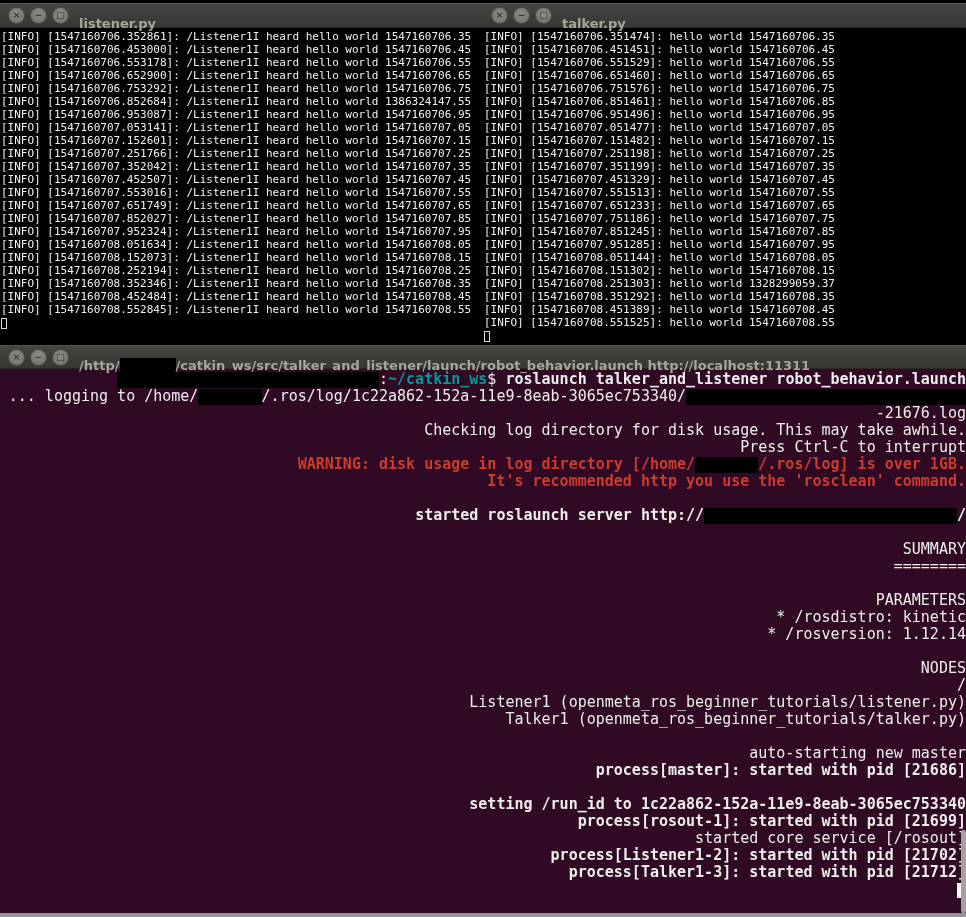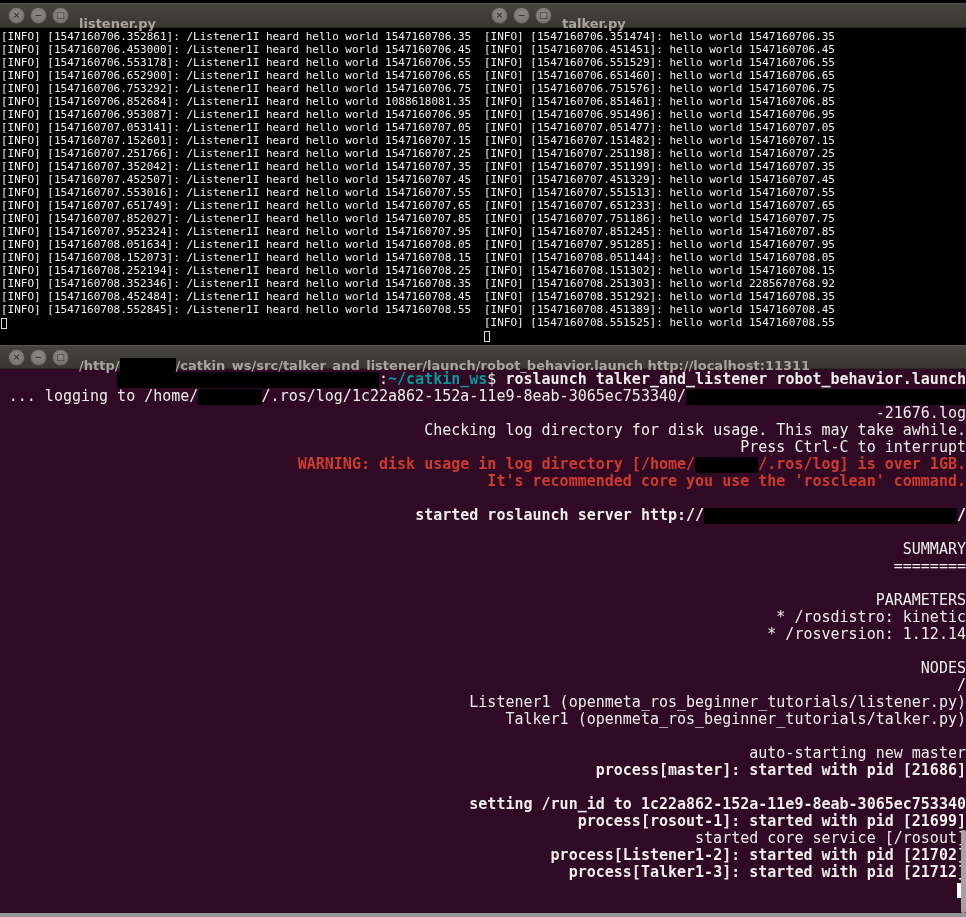--- a/index.html
+++ b/index.html
@@ -63,21 +63,21 @@
           </button>
       </div>
       <span class="title">listener.py</span>
     </div>
     <div class="tbody tbody-top" id="listener-body">
         <div class="tline">[INFO] [1547160706.352861]: /Listener1I heard hello world 1547160706.35</div>
         <div class="tline">[INFO] [1547160706.453000]: /Listener1I heard hello world 1547160706.45</div>
         <div class="tline">[INFO] [1547160706.553178]: /Listener1I heard hello world 1547160706.55</div>
         <div class="tline">[INFO] [1547160706.652900]: /Listener1I heard hello world 1547160706.65</div>
         <div class="tline">[INFO] [1547160706.753292]: /Listener1I heard hello world 1547160706.75</div>
-        <div class="tline">[INFO] [1547160706.852684]: /Listener1I heard hello world 1088618081.35</div>
+        <div class="tline">[INFO] [1547160706.852684]: /Listener1I heard hello world 1386324147.55</div>
         <div class="tline">[INFO] [1547160706.953087]: /Listener1I heard hello world 1547160706.95</div>
         <div class="tline">[INFO] [1547160707.053141]: /Listener1I heard hello world 1547160707.05</div>
         <div class="tline">[INFO] [1547160707.152601]: /Listener1I heard hello world 1547160707.15</div>
         <div class="tline">[INFO] [1547160707.251766]: /Listener1I heard hello world 1547160707.25</div>
         <div class="tline">[INFO] [1547160707.352042]: /Listener1I heard hello world 1547160707.35</div>
         <div class="tline">[INFO] [1547160707.452507]: /Listener1I heard hello world 1547160707.45</div>
         <div class="tline">[INFO] [1547160707.553016]: /Listener1I heard hello world 1547160707.55</div>
         <div class="tline">[INFO] [1547160707.651749]: /Listener1I heard hello world 1547160707.65</div>
         <div class="tline">[INFO] [1547160707.852027]: /Listener1I heard hello world 1547160707.85</div>
         <div class="tline">[INFO] [1547160707.952324]: /Listener1I heard hello world 1547160707.95</div>
@@ -119,21 +119,21 @@
         <div class="tline">[INFO] [1547160707.251198]: hello world 1547160707.25</div>
         <div class="tline">[INFO] [1547160707.351199]: hello world 1547160707.35</div>
         <div class="tline">[INFO] [1547160707.451329]: hello world 1547160707.45</div>
         <div class="tline">[INFO] [1547160707.551513]: hello world 1547160707.55</div>
         <div class="tline">[INFO] [1547160707.651233]: hello world 1547160707.65</div>
         <div class="tline">[INFO] [1547160707.751186]: hello world 1547160707.75</div>
         <div class="tline">[INFO] [1547160707.851245]: hello world 1547160707.85</div>
         <div class="tline">[INFO] [1547160707.951285]: hello world 1547160707.95</div>
         <div class="tline">[INFO] [1547160708.051144]: hello world 1547160708.05</div>
         <div class="tline">[INFO] [1547160708.151302]: hello world 1547160708.15</div>
-        <div class="tline">[INFO] [1547160708.251303]: hello world 2285670768.92</div>
+        <div class="tline">[INFO] [1547160708.251303]: hello world 1328299059.37</div>
         <div class="tline">[INFO] [1547160708.351292]: hello world 1547160708.35</div>
         <div class="tline">[INFO] [1547160708.451389]: hello world 1547160708.45</div>
         <div class="tline">[INFO] [1547160708.551525]: hello world 1547160708.55</div>
         <div class="tline"><span class="cursor-hollow"></span></div>
       </div>
   </div>
 
   <div class="win win-b">
     <div class="titlebar">
       <div class="controls">
@@ -153,21 +153,21 @@
           <span class="seg-n">/catkin_ws/src/talker_and_listener/launch/robot_behavior.launch http://localhost:11311</span>
         </span>
     </div>
     <div class="tbody tbody-b" id="launch-body">
         <div class="tline"><span class="redact" style="width: 29ch;"></span><span class="seg-n">:</span><span class="seg-t">~/catkin_ws</span><span class="seg-n">$ </span><span class="seg-b">roslaunch talker_and_listener robot_behavior.launch</span></div>
         <div class="tline"><span class="seg-n">... logging to /home/</span><span class="redact" style="width: 7ch;"></span><span class="seg-n">/.ros/log/1c22a862-152a-11e9-8eab-3065ec753340/</span><span class="redact" style="width: 31ch;"></span></div>
         <div class="tline"><span class="seg-n">-21676.log</span></div>
         <div class="tline"><span class="seg-n">Checking log directory for disk usage. This may take awhile.</span></div>
         <div class="tline"><span class="seg-n">Press Ctrl-C to interrupt</span></div>
         <div class="tline"><span class="seg-r">WARNING: disk usage in log directory [/home/</span><span class="redact" style="width: 7ch;"></span><span class="seg-r">/.ros/log] is over 1GB.</span></div>
-        <div class="tline"><span class="seg-r">It's recommended core you use the 'rosclean' command.</span></div>
+        <div class="tline"><span class="seg-r">It's recommended http you use the 'rosclean' command.</span></div>
         <div class="tline"></div>
         <div class="tline"><span class="seg-b">started roslaunch server http://</span><span class="redact" style="width: 28ch;"></span><span class="seg-b">/</span></div>
         <div class="tline"></div>
         <div class="tline"><span class="seg-n">SUMMARY</span></div>
         <div class="tline"><span class="seg-n">========</span></div>
         <div class="tline"></div>
         <div class="tline"><span class="seg-n">PARAMETERS</span></div>
         <div class="tline"><span class="seg-n"> * /rosdistro: kinetic</span></div>
         <div class="tline"><span class="seg-n"> * /rosversion: 1.12.14</span></div>
         <div class="tline"></div>

